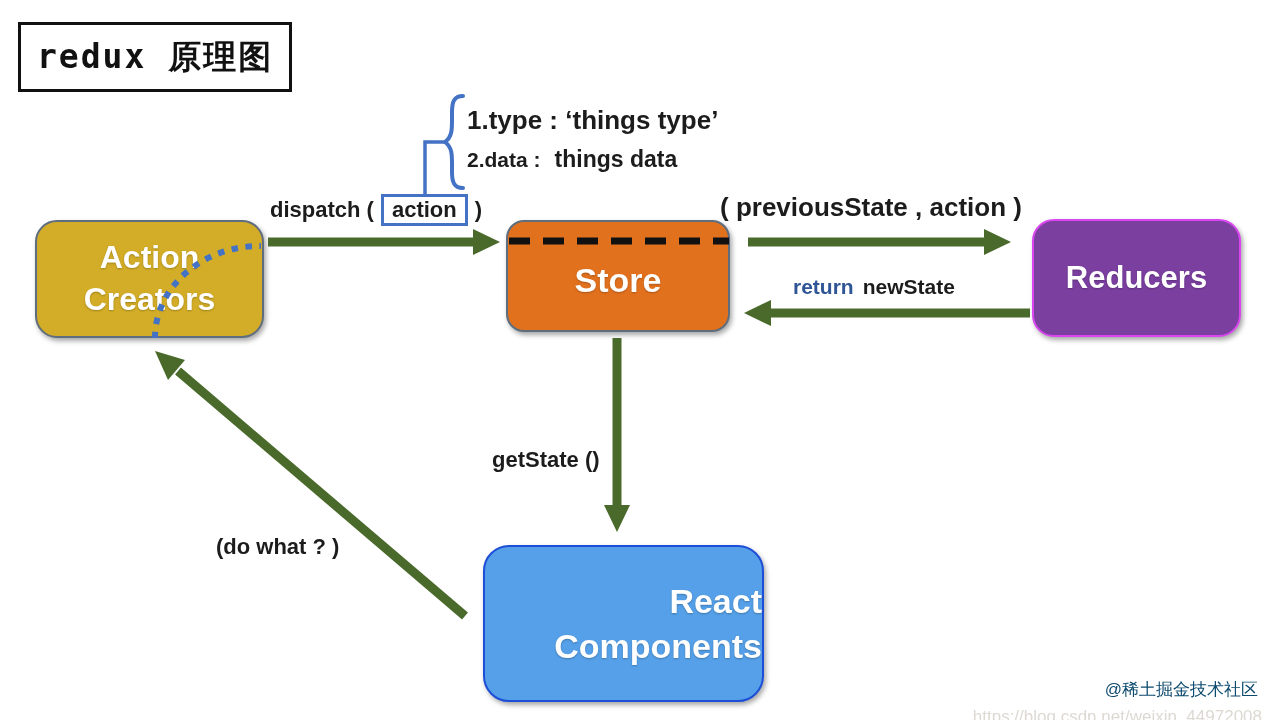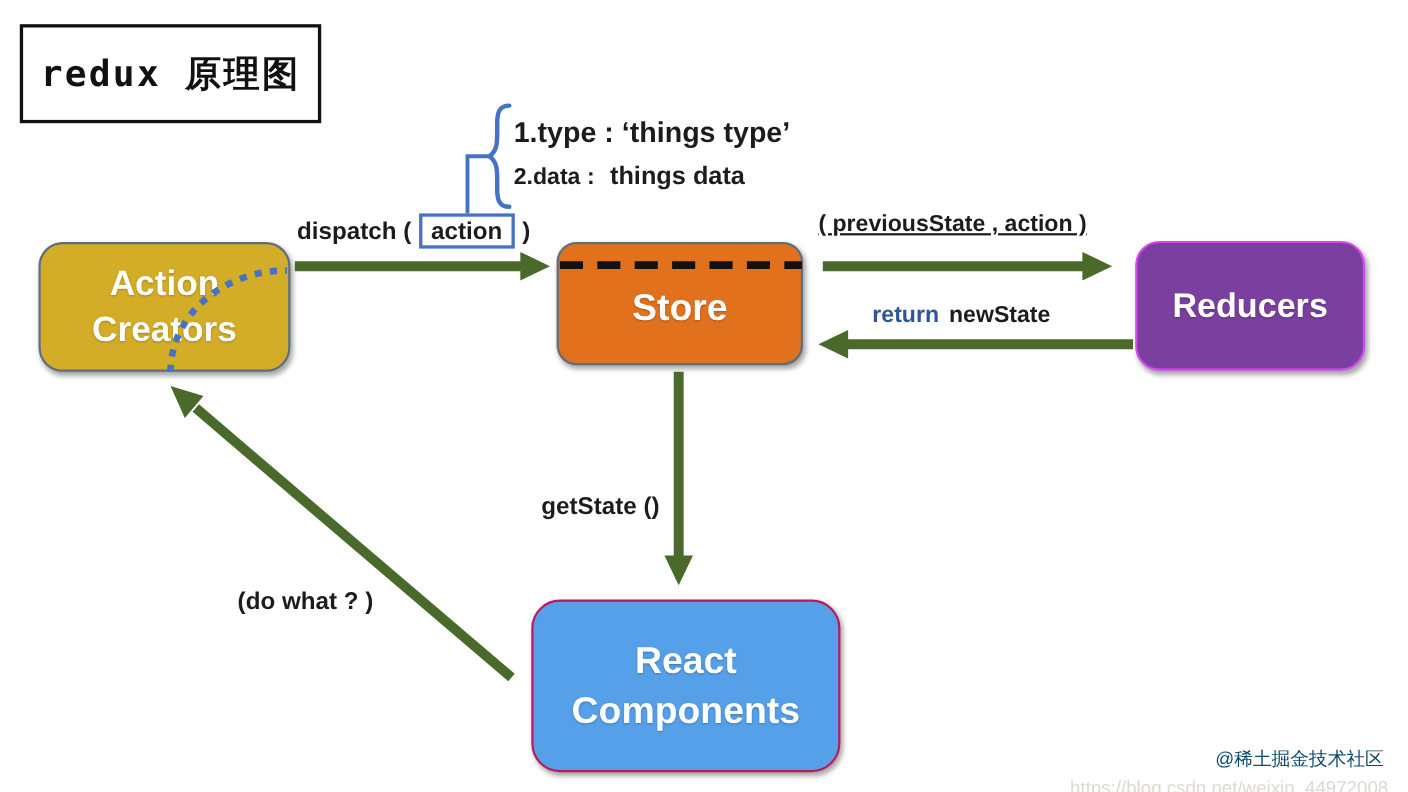--- a/index.html
+++ b/index.html
@@ -4,46 +4,46 @@
 <style>
   html,body{margin:0;padding:0;background:#888;}
   #stage{
     position:relative;width:1280px;height:720px;background:#ffffff;
     overflow:hidden;font-family:"Liberation Sans",sans-serif;color:#1c1c1c;
   }
   
   .title-box{
     position:absolute;left:18px;top:22px;height:44px;
     border:3px solid #111;display:flex;align-items:center;
-    padding:20px 16px;background:#fff;
+    padding:10px 16px;background:#fff;
   }
   .title-box span{
     font-family:"DejaVu Sans Mono",monospace;font-weight:bold;
     font-size:33px;letter-spacing:2px;color:#111;
   }
   
   .node{
     position:absolute;display:flex;flex-direction:column;align-items:center;
     justify-content:center;border-radius:22px;
     box-shadow:2px 3px 5px rgba(0,0,0,0.35);
     color:#fff;font-weight:bold;text-align:center;
     text-shadow:0 1px 2px rgba(0,0,0,0.25);line-height:1.3;
   }
   .node-action{left:35px;top:220px;width:225px;height:114px;border:2px solid #5f6e7e;font-size:32px;}
   .node-store{left:506px;top:220px;width:224px;height:112px;border:2px solid #5f6e7e;font-size:34px;border-radius:18px;padding-top:8px;box-sizing:border-box;}
   .node-reducers{left:1032px;top:219px;width:205px;height:114px;border:2px solid #d946ef;font-size:31px;}
-  .node-react{left:483px;top:545px;width:277px;height:153px;border:2px solid #be185d;border-radius:26px;font-size:34px;}
+  .node-react{left:483px;top:545px;width:277px;height:153px;border:2px solid #1d4ed8;border-radius:26px;font-size:34px;align-items:flex-end;}
   
   .lbl{position:absolute;font-weight:bold;white-space:nowrap;}
   .lbl-annot1{left:467px;top:105px;font-size:26px;}
   .lbl-annot2{left:467px;top:146px;font-size:21px;}
   .lbl-annot2 .big{font-size:23px;margin-left:14px;}
   .lbl-dispatch{left:270px;top:194px;font-size:22px;display:flex;align-items:center;}
   .action-chip{border:3px solid #4472c4;padding:0 8px;margin:0 7px;background:#fff;}
-  .lbl-prev{left:744px;top:192px;font-size:21px;text-decoration:underline;}
+  .lbl-prev{left:720px;top:192px;font-size:26px;}
   .lbl-return{left:793px;top:275px;font-size:21px;}
   .kw-return{color:#2f5597;margin-right:9px;}
   .lbl-getstate{left:492px;top:447px;font-size:22px;}
   .lbl-dowhat{left:216px;top:534px;font-size:22px;}
   
   .wm-community{position:absolute;right:22px;top:678px;font-size:17px;color:#0c4a6e;font-weight:normal;}
   .wm-url{position:absolute;right:18px;top:694px;font-size:17px;color:#ddd9d2;font-weight:normal;margin-top:13px;}
   svg.overlay{position:absolute;left:0;top:0;pointer-events:none;}
 </style>
 </head>

